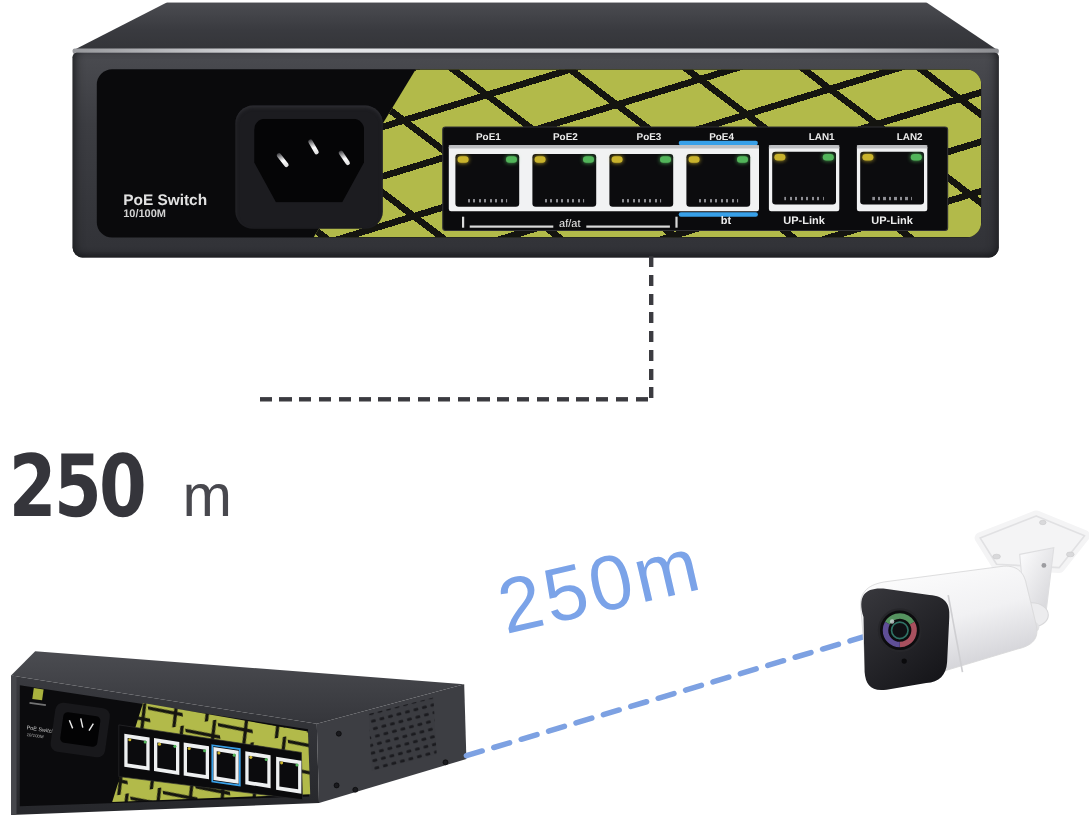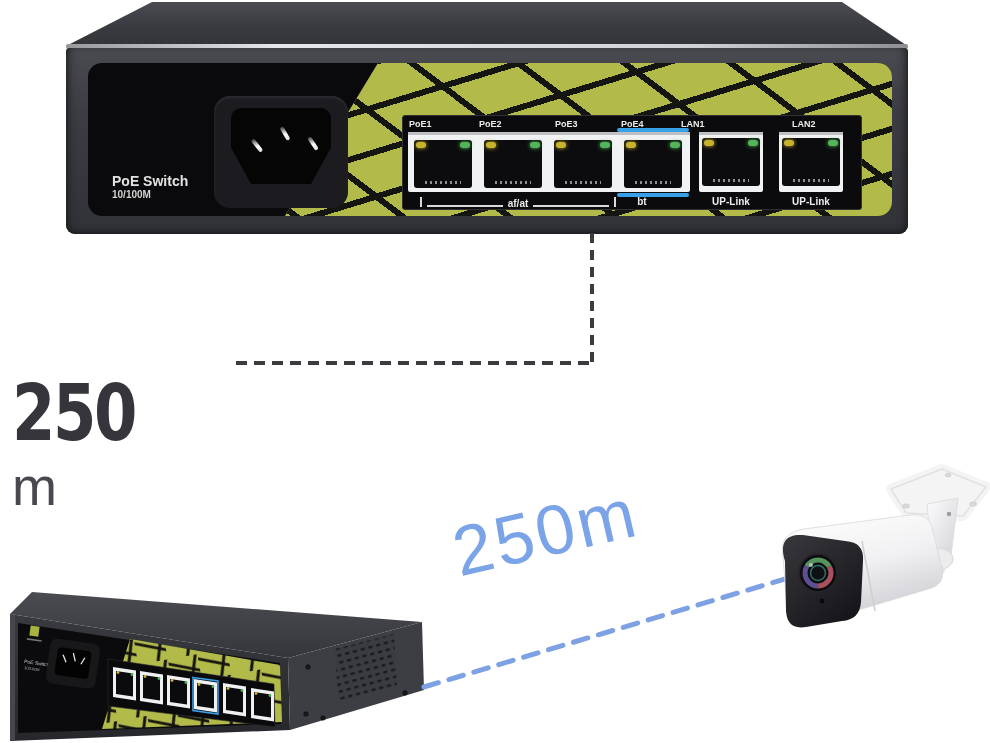--- a/index.html
+++ b/index.html
@@ -36,56 +36,56 @@
          border-radius:10px;clip-path:polygon(0 0,100% 0,100% 52%,80% 100%,20% 100%,0 52%);}
   .prong{position:absolute;width:4px;height:15px;border-radius:2px;
          background:linear-gradient(200deg,#2a2a2e 0,#ffffff 55%,#d8d8d8 100%);}
   .prong.p1{left:24px;top:30px;transform:rotate(-38deg);}
   .prong.p2{left:52px;top:18px;transform:rotate(-30deg);}
   .prong.p3{left:80px;top:28px;transform:rotate(-34deg);}
 
   
   .ts-ports{position:absolute;left:314px;top:52px;width:460px;height:95px;background:#0b0b0d;
          border:1px solid #313134;border-radius:3px;}
-  .pl{position:absolute;top:3px;width:70px;text-align:left;font-size:9px;font-weight:bold;color:#ececec;}
-  .pl1{left:6px}.pl2{left:76px}.pl3{left:152px}.pl4{left:218px}.pl5{left:278px}.pl6{left:389px}
+  .pl{position:absolute;top:3px;width:70px;text-align:center;font-size:9px;font-weight:bold;color:#ececec;}
+  .pl1{left:6px}.pl2{left:76px}.pl3{left:152px}.pl4{left:218px}.pl5{left:309px}.pl6{left:389px}
   .jack-group{position:absolute;left:5px;top:16px;width:282px;height:60px;background:#f1f2f3;border-radius:2px;}
   .lanmod{position:absolute;top:16px;width:64px;height:60px;background:#f1f2f3;border-radius:2px;}
   .lan1{left:296px}.lan2{left:376px}
   .strip{position:absolute;left:0;right:0;top:0;height:3px;background:#bfc0c3;}
   .jin{position:absolute;top:6px;width:58px;height:48px;background:#0c0c0e;border-radius:3px;}
   .jack-group .jin{top:8px;}
   .g1{left:6px}.g2{left:76px}.g3{left:146px}.g4{left:216px}
   .lanmod .jin{left:3px;}
   .led{position:absolute;top:2px;width:10px;height:6px;border-radius:3px;}
   .led-y{left:2px;background:#c9b32c;box-shadow:0 0 4px #c9b32c;}
   .led-g{right:2px;background:#52b55a;box-shadow:0 0 4px #52b55a;}
   .pins{position:absolute;left:11px;right:11px;bottom:4px;height:3px;
         background:repeating-linear-gradient(90deg,#8e8e93 0 2px,transparent 2px 5px);}
   .hl{position:absolute;left:214px;width:72px;height:4px;border-radius:2px;background:#38a0e8;}
   .hl-top{top:12px}.hl-bot{top:77px}
   .sub{position:absolute;top:80px;font-size:10px;font-weight:bold;color:#ececec;text-align:center;}
-  .sub-bt{left:204px;width:70px;}
+  .sub-bt{left:222px;width:70px;}
   .sub-ul1{left:294px;width:68px;}
   .sub-ul2{left:374px;width:68px;}
   .bracket{position:absolute;left:17px;top:79px;width:196px;height:12px;display:flex;
            align-items:flex-end;gap:5px;}
   .bracket .tick{width:2px;height:10px;background:#d9d9d9;}
   .bracket .seg{flex:1;height:2px;background:#d9d9d9;}
-  .bracket .bktext{font-size:10px;font-weight:bold;color:#ececec;line-height:9px;transform:translateY(1px);}
+  .bracket .bktext{font-size:10px;font-weight:normal;color:#ececec;line-height:9px;transform:translateY(1px);}
 
   
   #connector-v{position:absolute;left:590px;top:233px;width:4px;height:131px;
         background:repeating-linear-gradient(180deg,#3b3b40 0 10px,transparent 10px 17px);}
   #connector-h{position:absolute;left:236px;top:361px;width:357px;height:4px;
         background:repeating-linear-gradient(90deg,#3b3b40 0 11px,transparent 11px 18px);}
 
   
   #ld-title{position:absolute;left:6px;top:345px;font-size:37px;color:#3b3b43;letter-spacing:.5px;}
-  #ld-value{position:absolute;left:8px;top:373px;display:flex;align-items:baseline;flex-direction:column;}
+  #ld-value{position:absolute;left:8px;top:403px;display:flex;align-items:baseline;}
   #ld-value .num{font-family:"DejaVu Sans",sans-serif;font-weight:bold;font-size:78px;
         color:#35353b;letter-spacing:-3px;display:inline-block;transform:scaleX(.8);
         transform-origin:0 80%;line-height:1.05;}
   #ld-value .unit{font-size:54px;color:#48484e;margin-left:4px;}
 
   
   #blue-label{position:absolute;left:452px;top:492px;font-size:70px;color:#7ba3e8;
         transform:rotate(-13deg);letter-spacing:3px;}
   #blue-line{position:absolute;left:410px;top:565px;}
 

